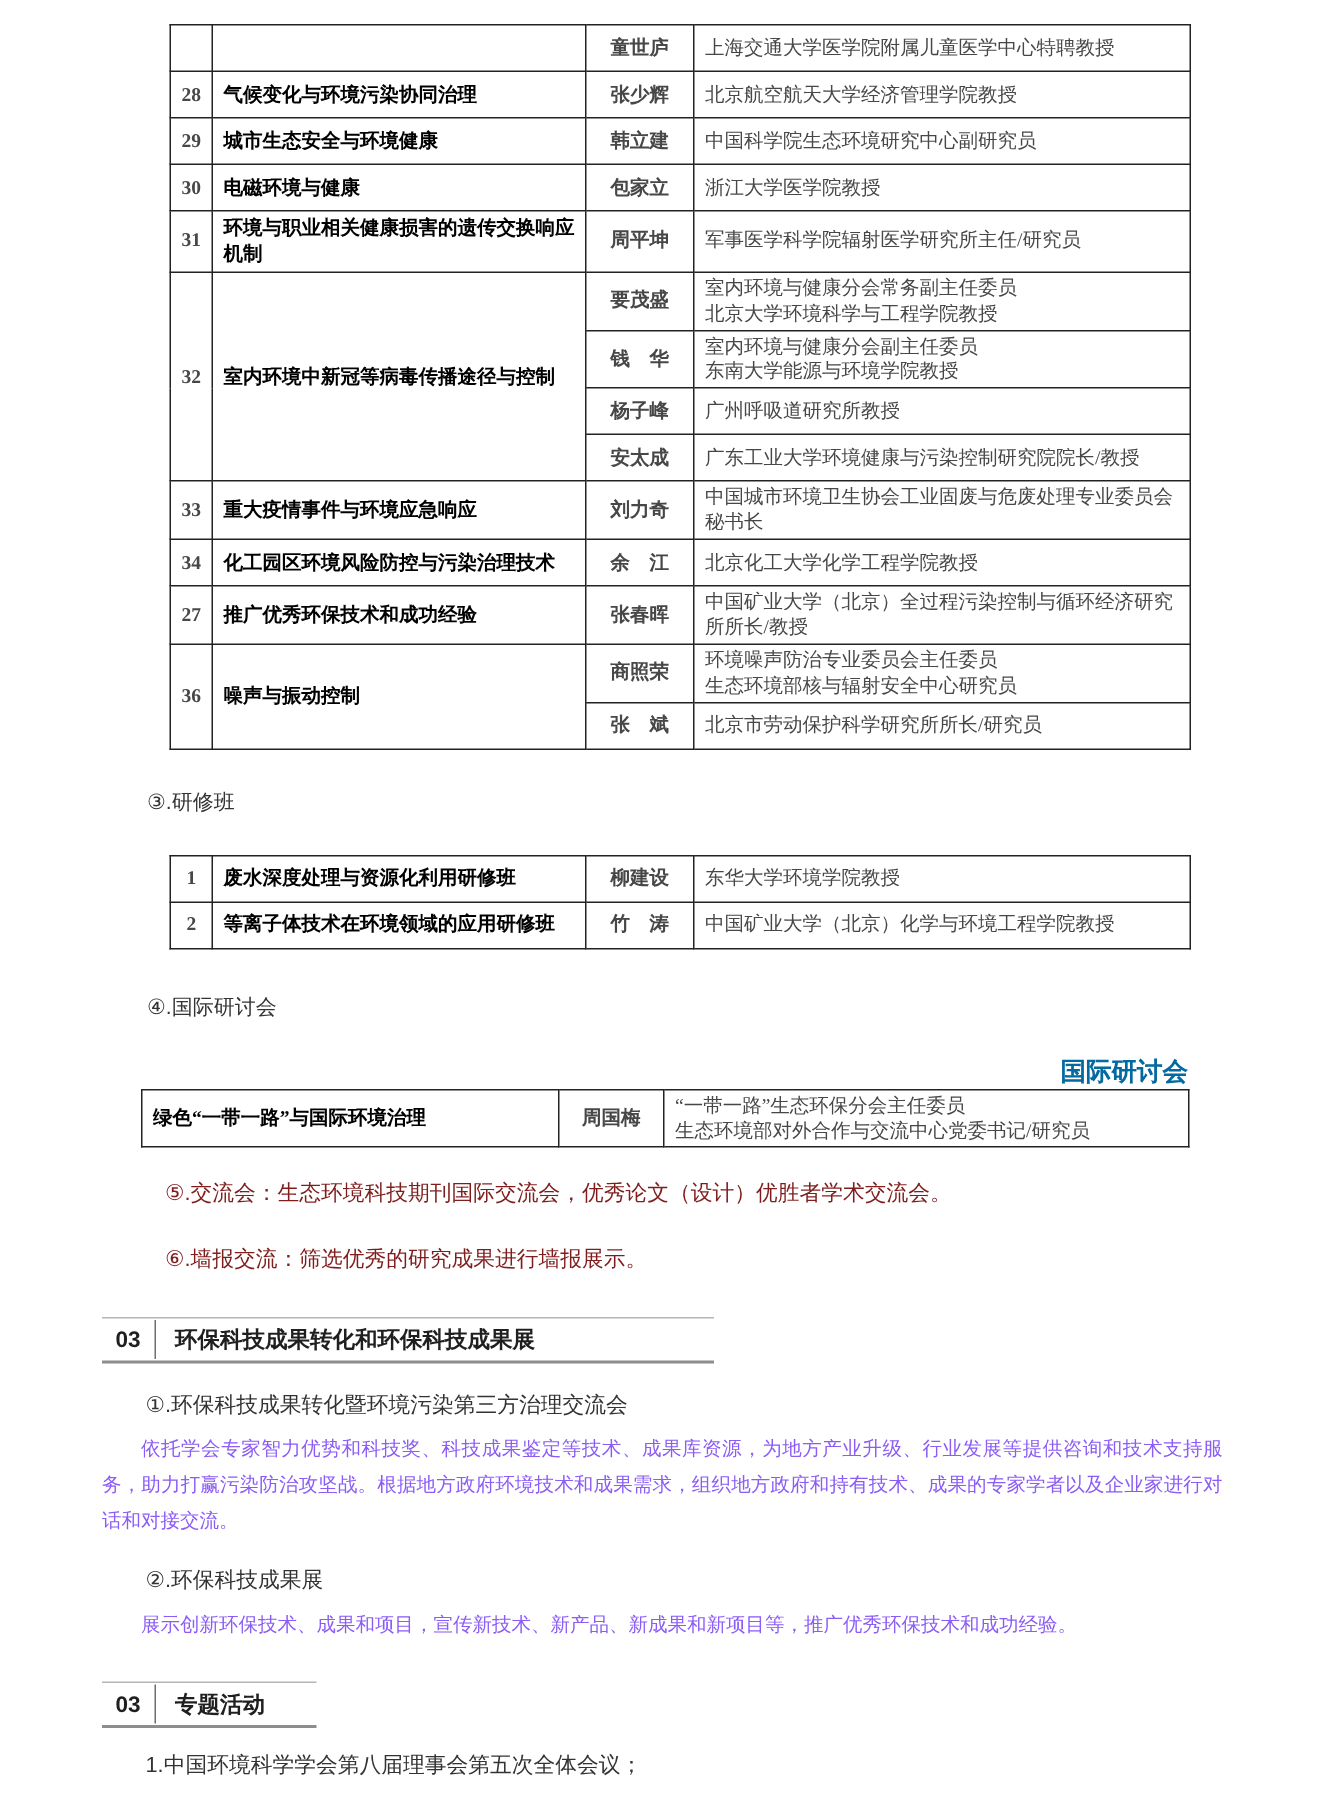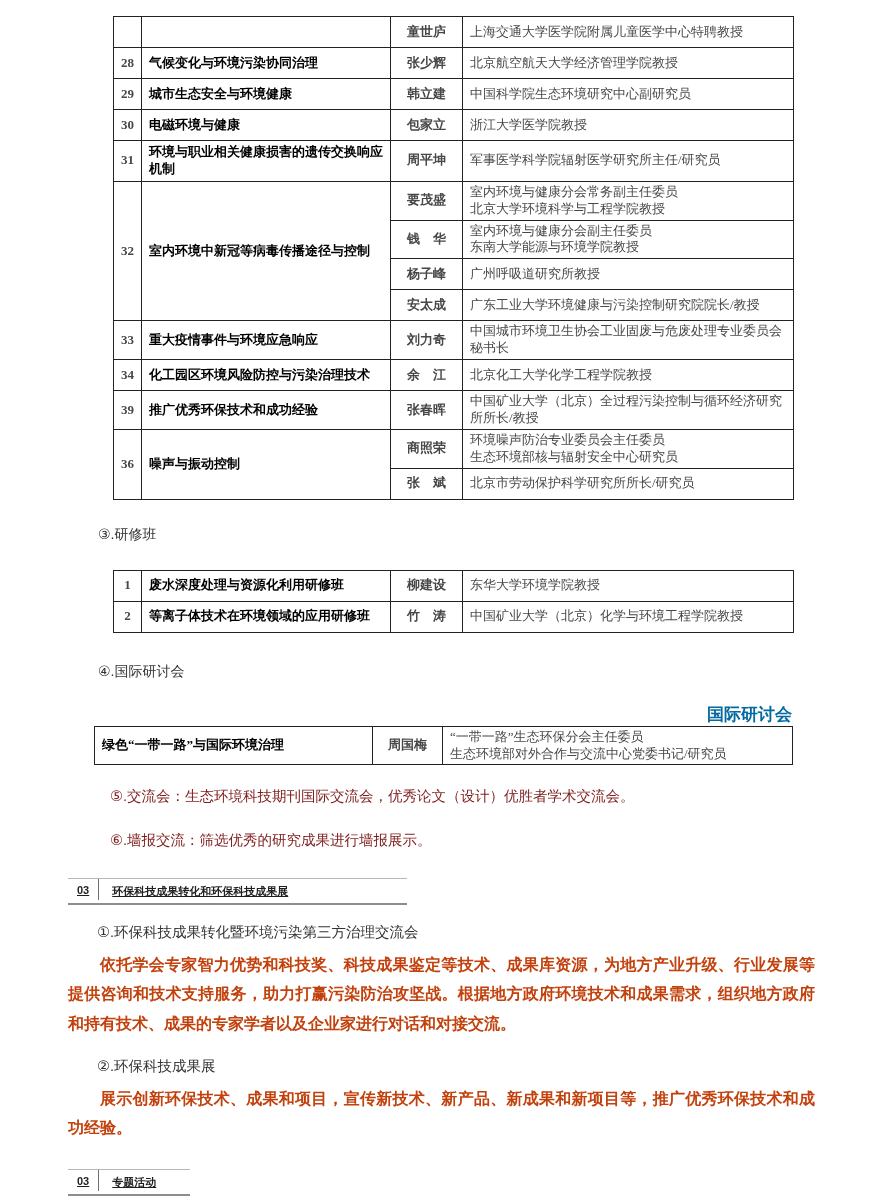--- a/index.html
+++ b/index.html
@@ -23,31 +23,31 @@
   .tbl-main td, .tbl-workshop td { height:24px; }
   .tbl-intl { width:698px; margin-left:26px; }
   
   .circ-label { margin:26px 0 0 30px; font-size:14px; color:#333; }
   .intl-heading { width:698px; margin:22px 0 0 26px; text-align:right;
                   font-size:17px; font-weight:bold; color:#0369a1; }
   
   .note-line { margin:20px 0 0 42px; font-size:14.5px; color:#7f1d1d; line-height:1.6; }
   .note-line:first-of-type { margin-top:32px; }
   
-  .sec-bar { display:inline-flex; align-items:flex-start; margin-top:26px;
+  .sec-bar { display:inline-flex; align-items:center; margin-top:26px;
              border-top:1px solid #b6b6b6; border-bottom:2px solid #8d8d8d;
-             font-size:11px; font-weight:bold; color:#1f1f1f; background:#fff;text-decoration:underline; }
+             font-size:15px; font-weight:bold; color:#1f1f1f; background:#fff; }
   .sec-num { padding:5px 9px 4px 9px; border-right:1px solid #6f6f6f; }
   .sec-title { padding:5px 14px 4px 13px; }
   .bar03 { padding-right:105px; }
   .bar04 { padding-right:20px; }
   
   .para-head { margin:18px 0 0 0; font-size:14.5px; color:#333; text-indent:2em; }
-  .para-body { margin:8px 0 0 0; font-size:16px; color:#c2410c;
-               line-height:1.85; text-align:justify; text-indent:2em;font-weight:bold; }
+  .para-body { margin:8px 0 0 0; font-size:13px; color:#8b5cf6;
+               line-height:1.85; text-align:justify; text-indent:2em; }
   .list-item { margin:15px 0 0 0; font-size:14.5px; color:#333; text-indent:2em; }
 </style>
 </head>
 <body>
 
 <div class="page">
 
   <table class="tbl-main">
     <colgroup>
         <col style="width:28px">
@@ -113,21 +113,21 @@
         <td class="c-name">刘力奇</td>
         <td class="c-aff">中国城市环境卫生协会工业固废与危废处理专业委员会秘书长</td>
       </tr>
       <tr>
         <td class="c-num">34</td>
         <td class="c-topic">化工园区环境风险防控与污染治理技术</td>
         <td class="c-name">余　江</td>
         <td class="c-aff">北京化工大学化学工程学院教授</td>
       </tr>
       <tr>
-        <td class="c-num">39</td>
+        <td class="c-num">27</td>
         <td class="c-topic">推广优秀环保技术和成功经验</td>
         <td class="c-name">张春晖</td>
         <td class="c-aff">中国矿业大学（北京）全过程污染控制与循环经济研究所所长/教授</td>
       </tr>
 
       <tr>
         <td class="c-num" rowspan="2">36</td>
         <td class="c-topic" rowspan="2">噪声与振动控制</td>
         <td class="c-name">商照荣</td>
         <td class="c-aff">环境噪声防治专业委员会主任委员

